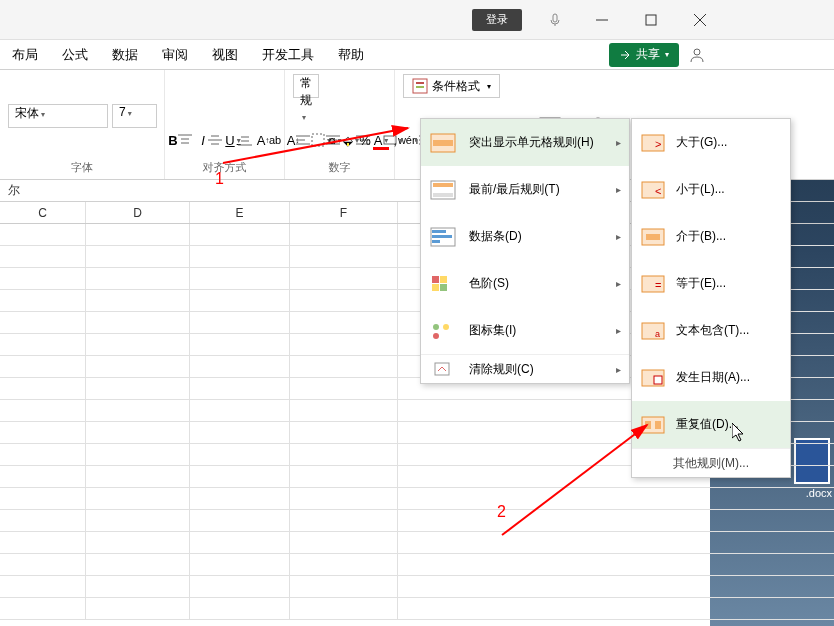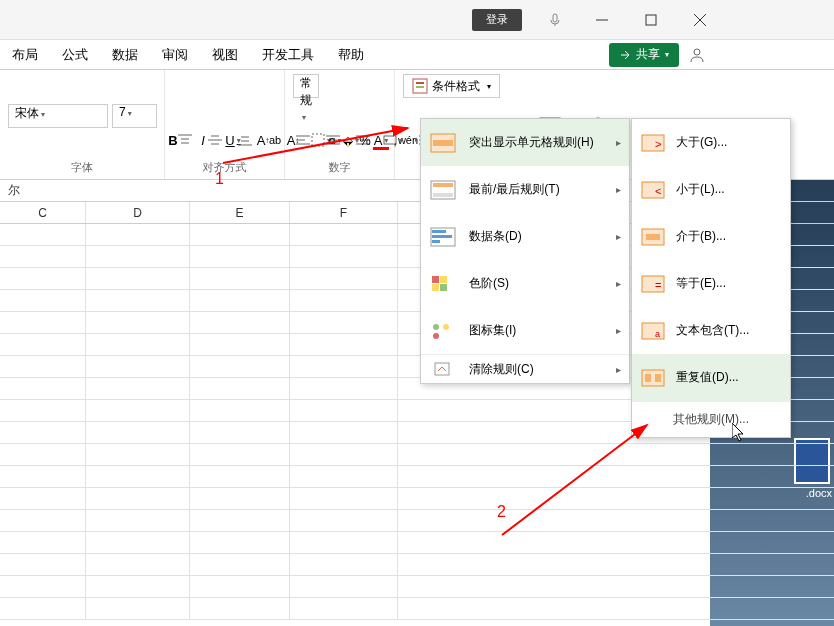--- a/index.html
+++ b/index.html
@@ -42,21 +42,21 @@
     .cell { border-right: 1px solid #e0e0e0; }
     .menu1 { position: absolute; left: 420px; top: 118px; width: 210px; background: #fff; border: 1px solid #ccc; box-shadow: 2px 2px 6px rgba(0,0,0,0.2); z-index: 10; }
     .menu1-item { height: 47px; display: flex; align-items: center; padding: 0 8px; gap: 12px; font-size: 12px; cursor: pointer; position: relative; }
     .menu1-item.highlight { background: #e6f2e6; }
     .menu1-item.thin { height: 28px; }
     .menu1-icon { width: 28px; height: 24px; display: flex; align-items: center; justify-content: center; }
     .menu1-arrow { position: absolute; right: 8px; font-size: 10px; color: #666; }
     .menu2 { position: absolute; left: 631px; top: 118px; width: 160px; background: #fff; border: 1px solid #ccc; box-shadow: 2px 2px 6px rgba(0,0,0,0.2); z-index: 11; }
     .menu2-item { height: 47px; display: flex; align-items: center; padding: 0 8px; gap: 10px; font-size: 12px; cursor: pointer; }
     .menu2-item.highlight { background: #e6f2e6; }
-    .menu2-item.thin { height: 35px; justify-content: center; color: #444; }
+    .menu2-item.thin { height: 28px; justify-content: center; color: #444; }
     .menu2-icon { width: 26px; height: 22px; display: flex; align-items: center; justify-content: center; }
     .desktop-bg { position: absolute; top: 0; right: 0; width: 124px; height: 626px; background: linear-gradient(180deg, #1a2d3f 0%, #2c4560 40%, #4a6580 70%, #6a87a3 100%); z-index: -1; }
     .desktop-docx { position: absolute; right: 4px; top: 438px; width: 36px; height: 46px; background: #2a5599; border: 2px solid #fff; }
     .docx-label { position: absolute; right: 2px; top: 487px; font-size: 11px; color: #fff; }
     .arrow-annotation { position: absolute; pointer-events: none; z-index: 50; }
     .arrow1 { left: 218px; top: 123px; }
     .arrow2 { left: 497px; top: 420px; }
     .arrow-label { font-size: 16px; color: #ff0000; font-weight: normal; position: absolute; }
     .cursor { position: absolute; left: 732px; top: 423px; z-index: 100; }
   </style>
@@ -516,20 +516,29 @@
   </div>
   <div class="menu2-item">
     <div class="menu2-icon">
         <svg width="24" height="18" viewBox="0 0 24 18">
           <rect x="1" y="1" width="22" height="16" fill="#fce5cd" stroke="#e69138"></rect>
           <text x="14" y="15" font-size="9" fill="#c00">a</text>
         </svg>
       </div>
     <span>文本包含(T)...</span>
   </div>
+  <div class="menu2-item">
+    <div class="menu2-icon">
+        <svg width="24" height="18" viewBox="0 0 24 18">
+          <rect x="1" y="1" width="22" height="16" fill="#fce5cd" stroke="#e69138"></rect>
+          <rect x="13" y="7" width="8" height="8" fill="#fff" stroke="#c00"></rect>
+        </svg>
+      </div>
+    <span>发生日期(A)...</span>
+  </div>
   <div class="menu2-item highlight">
     <div class="menu2-icon">
         <svg width="24" height="18" viewBox="0 0 24 18">
           <rect x="1" y="1" width="22" height="16" fill="#fce5cd" stroke="#e69138"></rect>
           <rect x="4" y="5" width="6" height="8" fill="#f6b26b"></rect>
           <rect x="14" y="5" width="6" height="8" fill="#f6b26b"></rect>
         </svg>
       </div>
     <span>重复值(D)...</span>
   </div>

